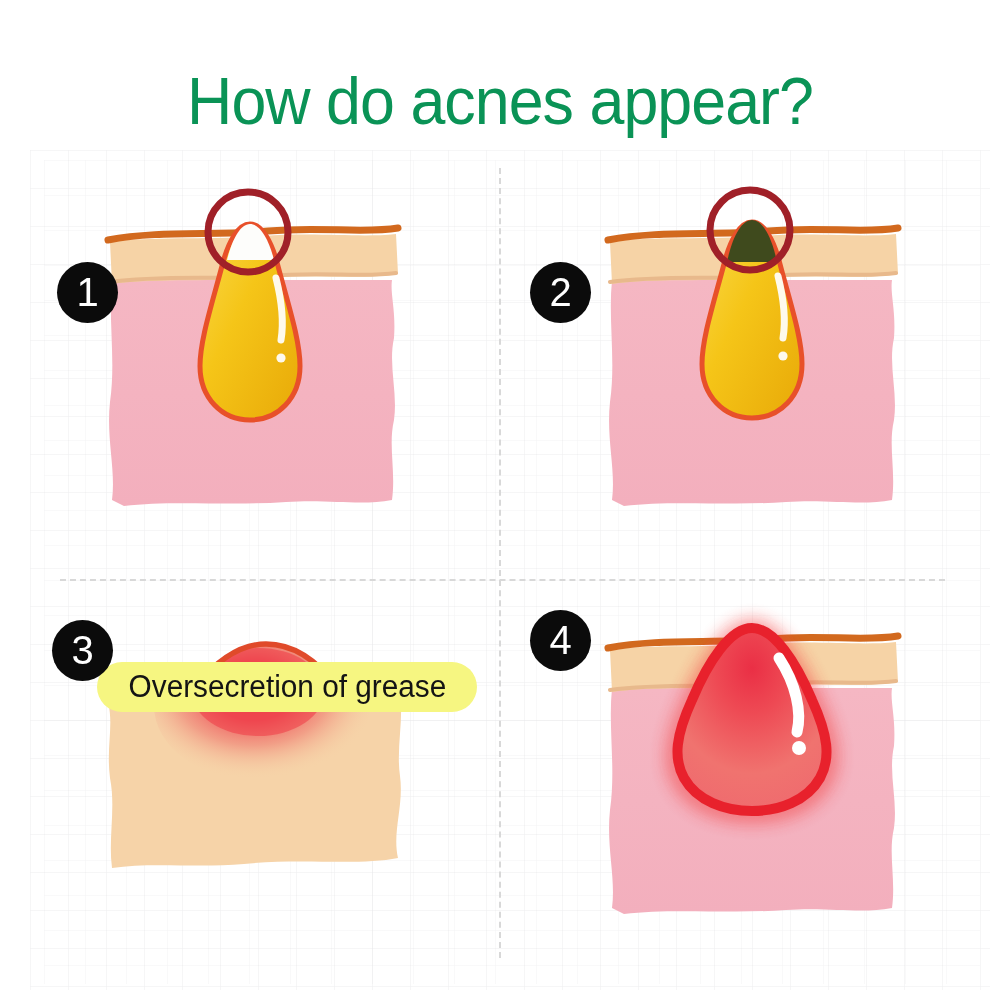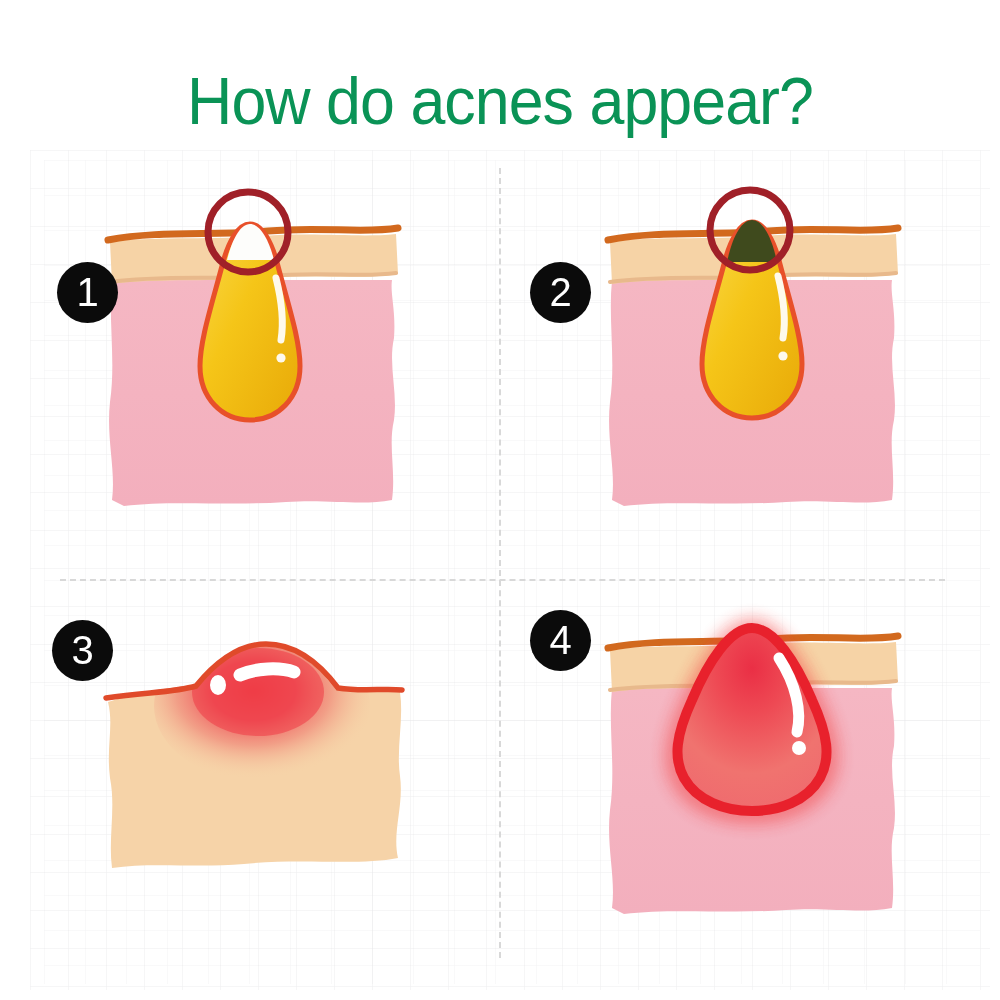--- a/index.html
+++ b/index.html
@@ -142,20 +142,23 @@
                C300 228 278 250 250 250 C222 250 200 228 200 196
                C200 170 212 134 222 96 C228 72 238 54 250 54 Z" fill="url(#oil1)" stroke="#e8502a" stroke-width="5"></path>
 
       <path d="M250 54 C260 54 269 70 274 90 L227 90 C232 70 240 54 250 54 Z" fill="#fdfdfb"></path>
 
       <path d="M276 108 C282 132 284 152 281 170" stroke="#ffffff" stroke-width="7" fill="none" stroke-linecap="round" opacity=".92"></path>
       <circle cx="281" cy="188" r="4.6" fill="#ffffff" opacity=".92"></circle>
 
       <circle cx="248" cy="62" r="40" fill="none" stroke="#a02028" stroke-width="7"></circle>
     </svg>
+    <div class="pill" id="pill1">
+      <span>Oversecretion of grease</span>
+    </div>
   </div>
 
   <div class="panel" id="panel2">
     <div class="badge">2</div>
     <svg class="art" viewBox="0 0 500 420">
       <defs>
         <linearGradient id="oil2" x1="0" y1="0" x2="1" y2="1">
           <stop offset="0%" stop-color="#f9d94a"></stop>
           <stop offset="42%" stop-color="#f5c518"></stop>
           <stop offset="100%" stop-color="#e8a908"></stop>

